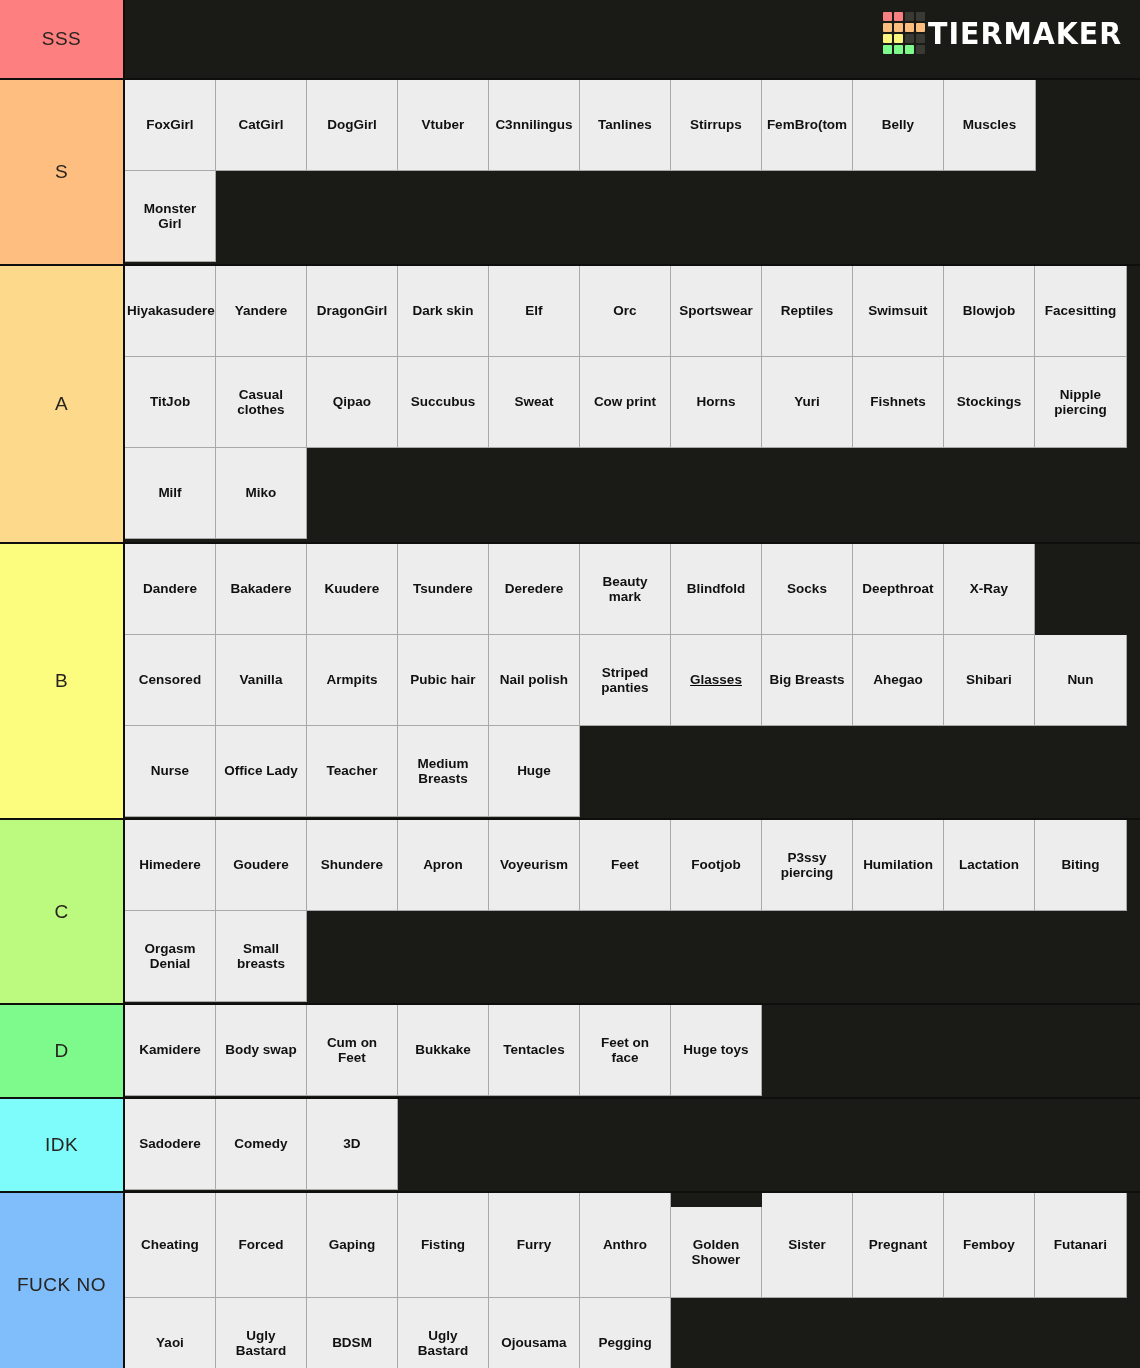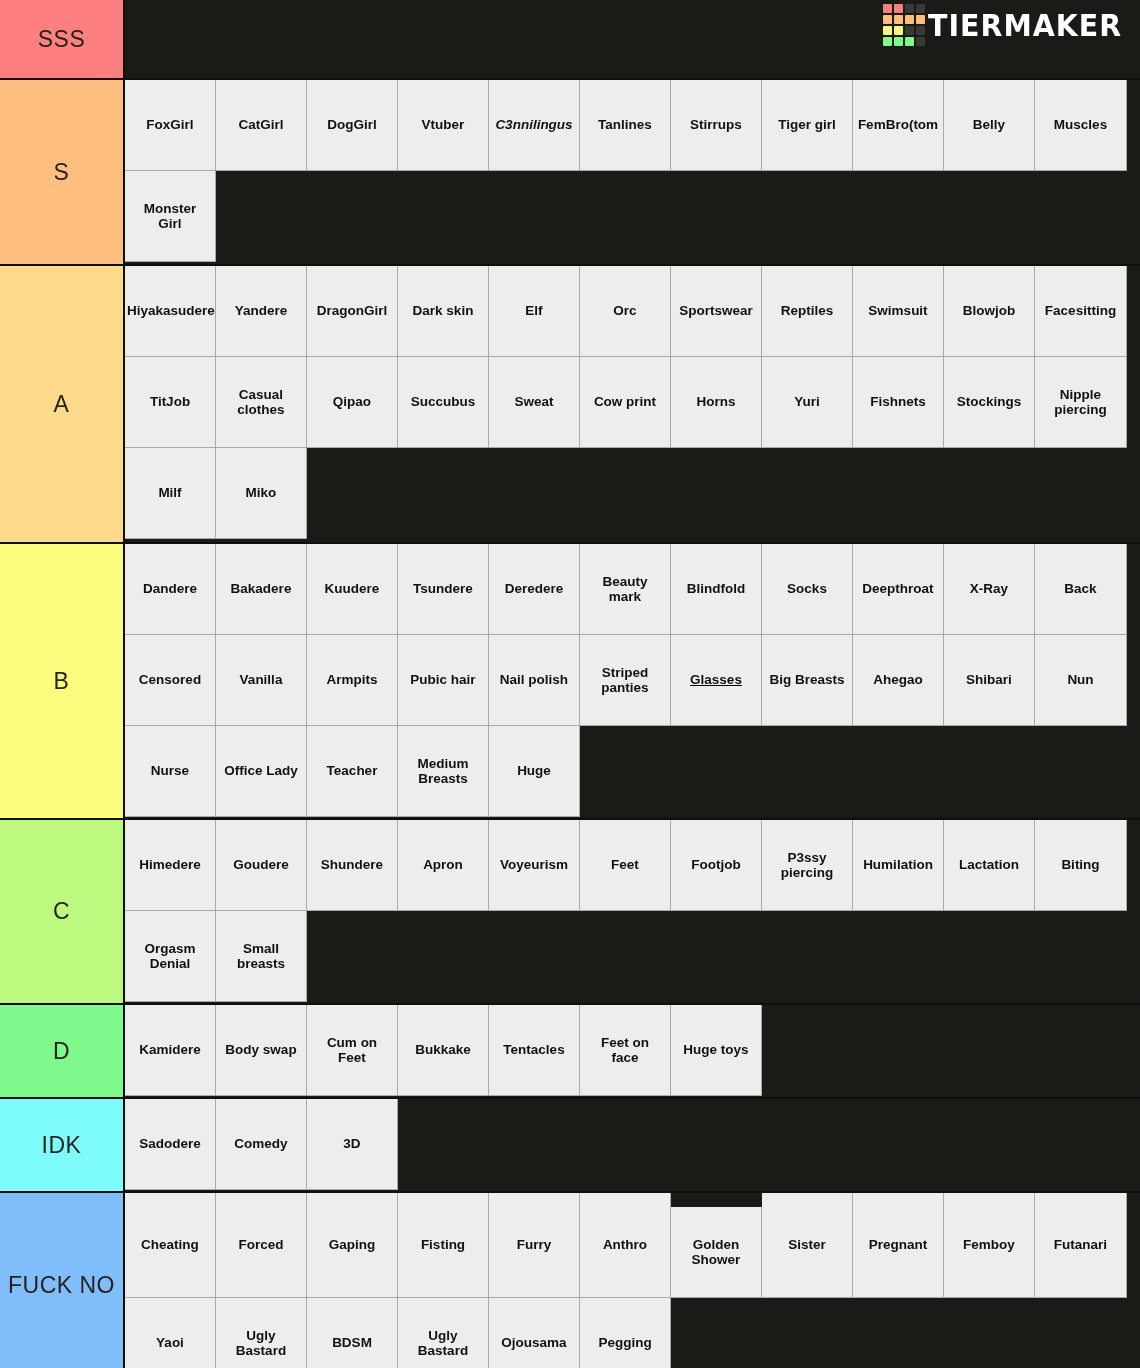--- a/index.html
+++ b/index.html
@@ -9,21 +9,21 @@
     font-family: "Liberation Sans", sans-serif;
   }
   #tierlist {
     width: 1140px;
     background: #1a1a17;
     position: relative;
   }
   .logo-wrap {
     position: absolute;
     right: 22px;
-    top: 4px;
+    top: 12px;
     display: flex;
     align-items: center;
     gap: 3px;
   }
   .logo-grid {
     display: grid;
     grid-template-columns: repeat(4, 9px);
     grid-template-rows: repeat(4, 9px);
     gap: 2px;
   }
@@ -49,21 +49,21 @@
     background: #1a1a17;
   }
   .tier-label {
     width: 125px;
     min-width: 125px;
     flex: 0 0 125px;
     display: flex;
     align-items: center;
     justify-content: center;
     color: #27231f;
-    font-size: 23px;
+    font-size: 19px;
     font-family: "Liberation Sans", sans-serif;
     font-weight: 400;
     letter-spacing: 0.5px;
     text-align: center;
     border-right: 2px solid #0e0e0c;
   }
   .tier-body {
     flex: 1 1 auto;
     display: flex;
     flex-direction: column;
@@ -140,31 +140,28 @@
             </div>
             <div class="cell single" style="flex: 0 0 91px; width: 91px;">
               <span>CatGirl</span>
             </div>
             <div class="cell single" style="flex: 0 0 91px; width: 91px;">
               <span>DogGirl</span>
             </div>
             <div class="cell single" style="flex: 0 0 91px; width: 91px;">
               <span>Vtuber</span>
             </div>
-            <div class="cell single" style="flex: 0 0 91px; width: 91px; font-style: italic;">
+            <div class="cell single" style="flex: 0 0 91px; width: 91px;">
               <span>C3nnilingus</span>
             </div>
             <div class="cell single" style="flex: 0 0 91px; width: 91px;">
               <span>Tanlines</span>
             </div>
             <div class="cell single" style="flex: 0 0 91px; width: 91px;">
               <span>Stirrups</span>
-            </div>
-            <div class="cell single" style="flex: 0 0 91px; width: 91px;">
-              <span>Tiger girl</span>
             </div>
             <div class="cell single" style="flex: 0 0 91px; width: 91px;">
               <span>FemBro(tom</span>
             </div>
             <div class="cell single" style="flex: 0 0 91px; width: 91px;">
               <span>Belly</span>
             </div>
             <div class="cell single" style="flex: 0 0 92px; width: 92px;">
               <span>Muscles</span>
             </div>
@@ -296,23 +293,20 @@
               <span>Blindfold</span>
             </div>
             <div class="cell single" style="flex: 0 0 91px; width: 91px;">
               <span>Socks</span>
             </div>
             <div class="cell single" style="flex: 0 0 91px; width: 91px;">
               <span>Deepthroat</span>
             </div>
             <div class="cell single" style="flex: 0 0 91px; width: 91px;">
               <span>X-Ray</span>
-            </div>
-            <div class="cell single" style="flex: 0 0 92px; width: 92px;">
-              <span>Back</span>
             </div>
             <div class="filler"></div>
           </div>
           <div class="item-row">
             <div class="cell single" style="flex: 0 0 91px; width: 91px;">
               <span>Censored</span>
             </div>
             <div class="cell single" style="flex: 0 0 91px; width: 91px;">
               <span>Vanilla</span>
             </div>

